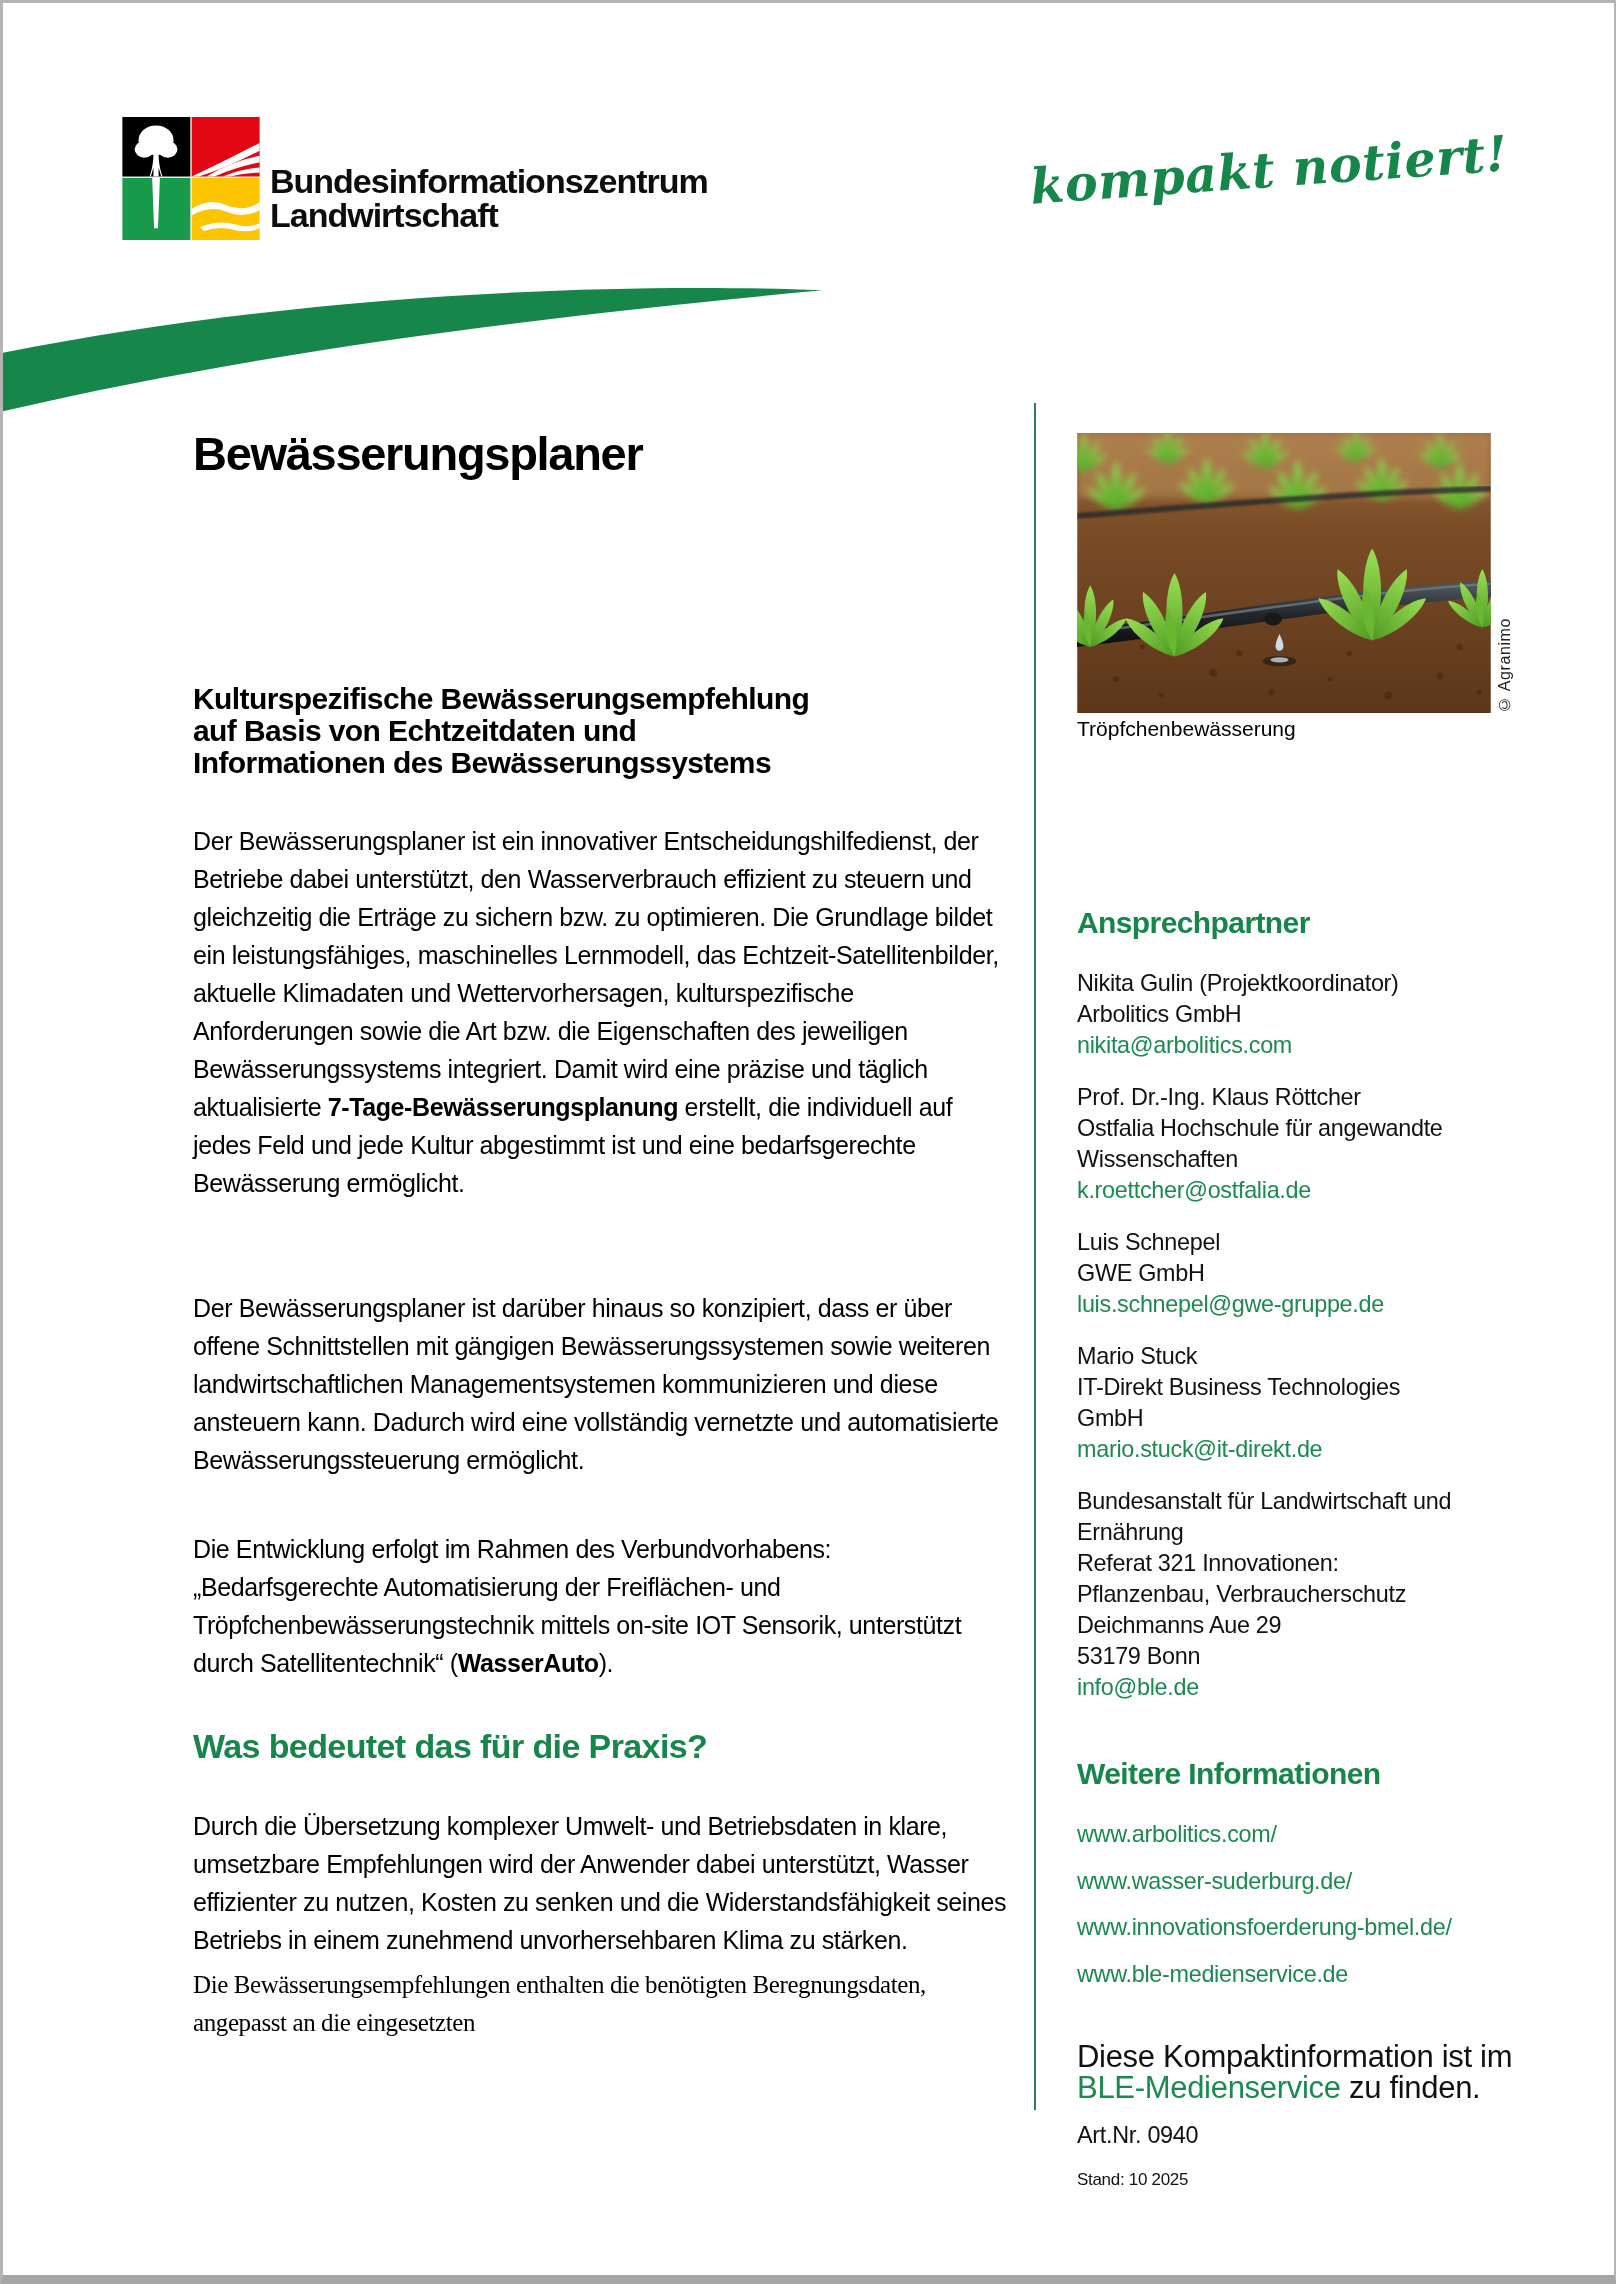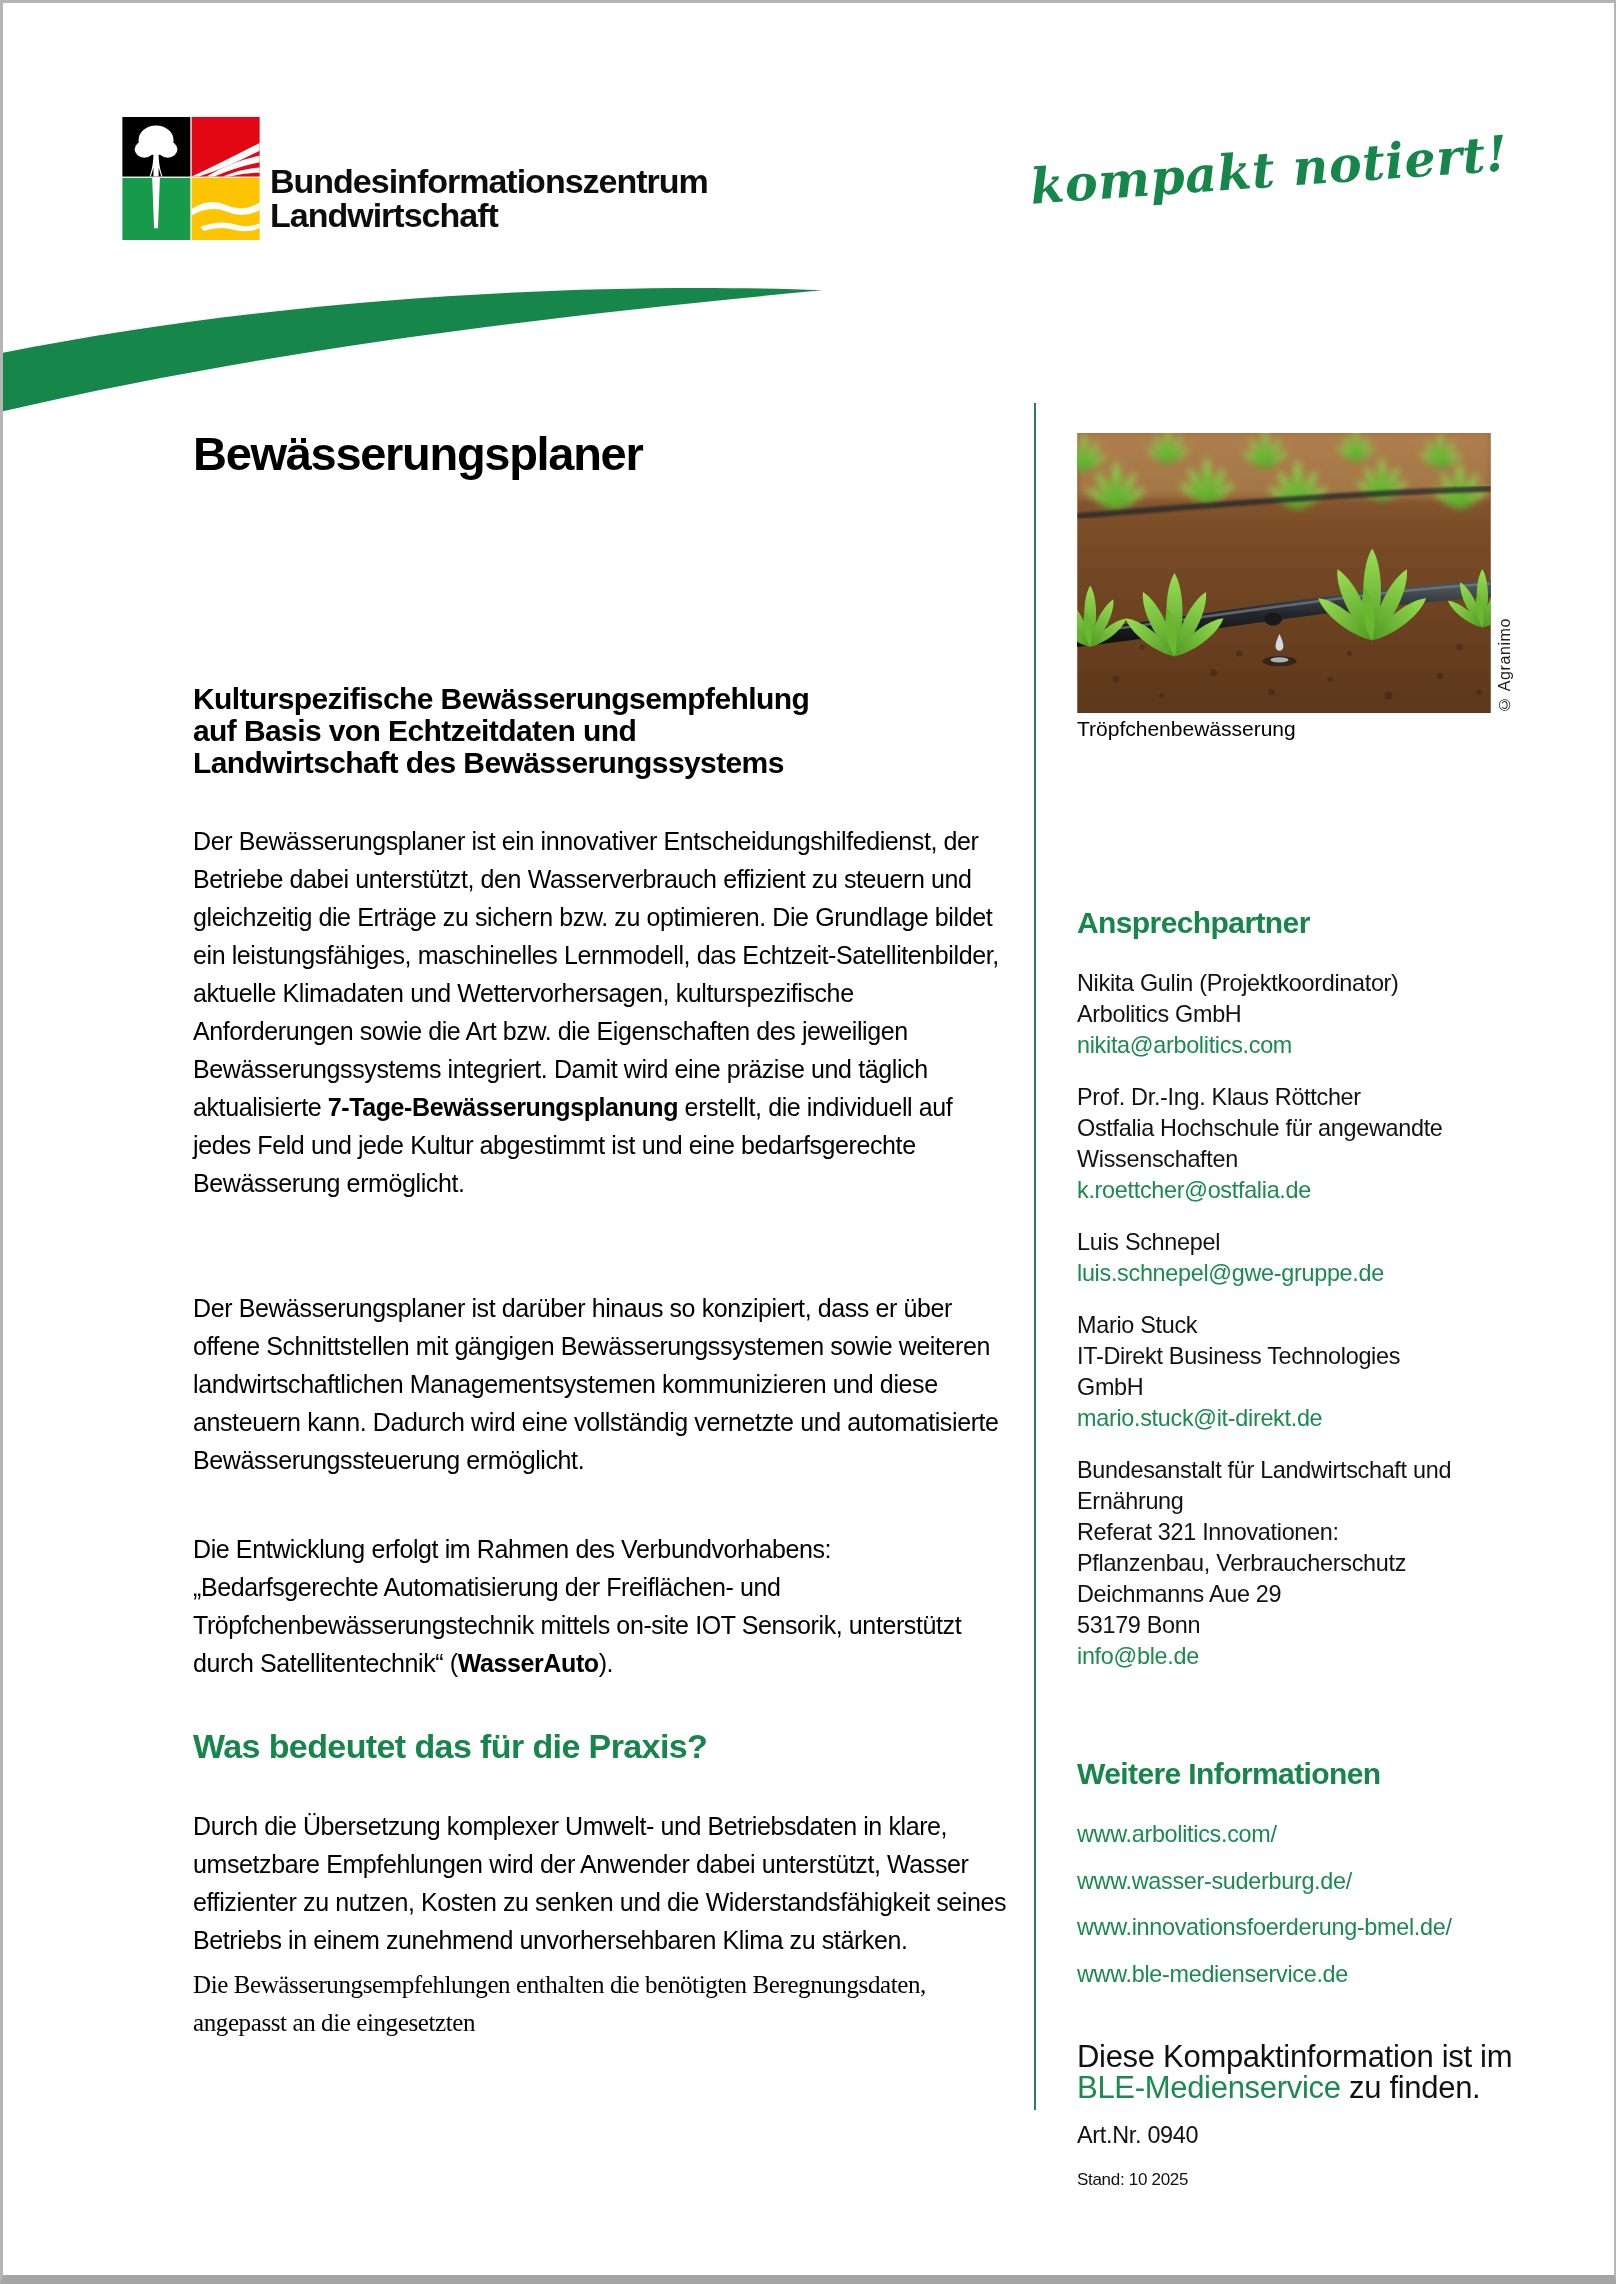--- a/index.html
+++ b/index.html
@@ -86,21 +86,21 @@
   <div class="abs tagline">kompakt notiert!</div>
 
   <svg class="abs" style="left:0;top:273px" width="844" height="156" viewBox="0 0 1300 240" preserveAspectRatio="none">
     <path d="M0,118 C420,34 900,8 1262,22 C880,58 430,108 0,208 Z" fill="#17864A"></path>
   </svg>
 
   <div class="abs doc-title">Bewässerungsplaner</div>
   <div class="abs subhead">
       <div>Kulturspezifische Bewässerungsempfehlung</div>
       <div>auf Basis von Echtzeitdaten und</div>
-      <div>Landwirtschaft des Bewässerungssystems</div>
+      <div>Informationen des Bewässerungssystems</div>
     </div>
 
   <div class="abs para p1"><span>Der Bewässerungsplaner ist ein innovativer Entscheidungshilfedienst, der Betriebe dabei unterstützt, den Wasserverbrauch effizient zu steuern und gleichzeitig die Erträge zu sichern bzw. zu optimieren. Die Grundlage bildet ein leistungsfähiges, maschinelles Lernmodell, das Echtzeit-Satellitenbilder, aktuelle Klimadaten und Wettervorhersagen, kulturspezifische Anforderungen sowie die Art bzw. die Eigenschaften des jeweiligen Bewässerungssystems integriert. Damit wird eine präzise und täglich aktualisierte </span><span class="bold">7-Tage-Bewässerungsplanung</span><span> erstellt, die individuell auf jedes Feld und jede Kultur abgestimmt ist und eine bedarfsgerechte Bewässerung ermöglicht.</span></div>
   <div class="abs para p2"><span>Der Bewässerungsplaner ist darüber hinaus so konzipiert, dass er über offene Schnittstellen mit gängigen Bewässerungssystemen sowie weiteren landwirtschaftlichen Managementsystemen kommunizieren und diese ansteuern kann. Dadurch wird eine vollständig vernetzte und automatisierte Bewässerungssteuerung ermöglicht.</span></div>
   <div class="abs para p3"><span>Die Entwicklung erfolgt im Rahmen des Verbundvorhabens: „Bedarfsgerechte Automatisierung der Freiflächen- und Tröpfchenbewässerungstechnik mittels on-site IOT Sensorik, unterstützt durch Satellitentechnik“ (</span><span class="bold">WasserAuto</span><span>).</span></div>
 
   <div class="abs praxis-h">Was bedeutet das für die Praxis?</div>
   <div class="abs para p4"><span>Durch die Übersetzung komplexer Umwelt- und Betriebsdaten in klare, umsetzbare Empfehlungen wird der Anwender dabei unterstützt, Wasser effizienter zu nutzen, Kosten zu senken und die Widerstandsfähigkeit seines Betriebs in einem zunehmend unvorhersehbaren Klima zu stärken.</span></div>
   <div class="abs para p5"><span>Die Bewässerungsempfehlungen enthalten die benötigten Beregnungsdaten, angepasst an die eingesetzten</span></div>
 
@@ -198,20 +198,21 @@
         <div class="email">nikita@arbolitics.com</div>
       </div>
       <div class="contact-block">
         <div>Prof. Dr.-Ing. Klaus Röttcher</div>
         <div>Ostfalia Hochschule für angewandte</div>
         <div>Wissenschaften</div>
         <div class="email">k.roettcher@ostfalia.de</div>
       </div>
       <div class="contact-block">
         <div>Luis Schnepel</div>
+        <div>GWE GmbH</div>
         <div class="email">luis.schnepel@gwe-gruppe.de</div>
       </div>
       <div class="contact-block">
         <div>Mario Stuck</div>
         <div>IT-Direkt Business Technologies</div>
         <div>GmbH</div>
         <div class="email">mario.stuck@it-direkt.de</div>
       </div>
       <div class="contact-block">
         <div>Bundesanstalt für Landwirtschaft und</div>

